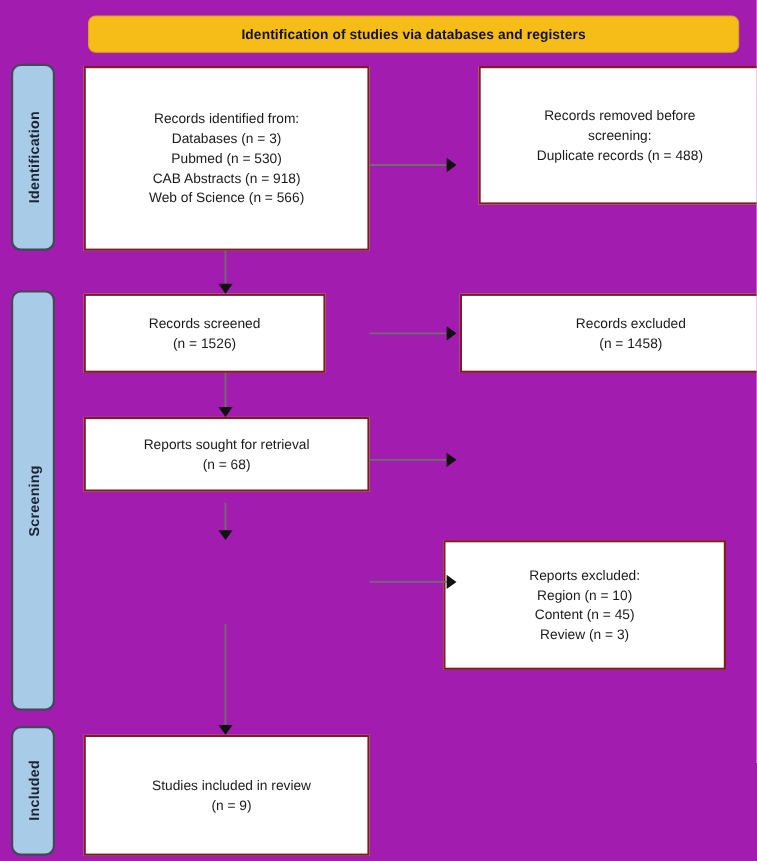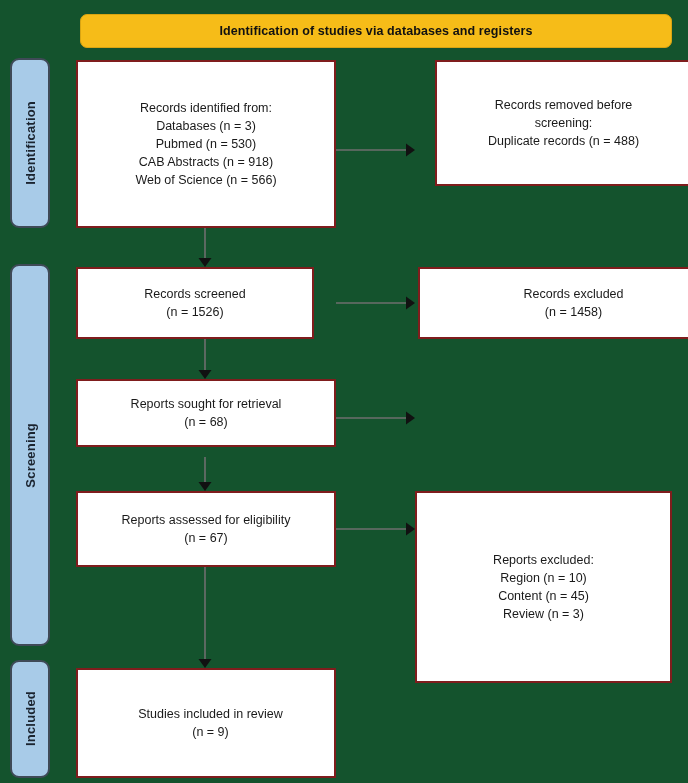--- a/index.html
+++ b/index.html
@@ -4,21 +4,21 @@
 <style>
   html, body {
     margin: 0;
     padding: 0;
     background: #ffffff;
   }
   #canvas {
     position: relative;
     width: 688px;
     height: 783px;
-    background: #14532d;
+    background: #a21caf;
     font-family: "Liberation Sans", sans-serif;
     overflow: hidden;
   }
 
   
   .phase-header {
     position: absolute;
     left: 80px;
     top: 14px;
     width: 592px;
@@ -79,30 +79,30 @@
   .flow-box-text {
     font-size: 12.5px;
     line-height: 1.45;
     color: #1A1A1A;
     text-align: center;
     white-space: pre-line;
   }
 
   
   #box-records-identified   { left: 76px; top: 60px;  width: 260px; height: 168px; }
-  #box-records-screened     { left: 76px; top: 267px; width: 238px; height: 72px;  }
+  #box-records-screened     { left: 76px; top: 267px; width: 220px; height: 72px;  }
   #box-reports-sought       { left: 76px; top: 379px; width: 260px; height: 68px;  }
   #box-reports-assessed     { left: 76px; top: 491px; width: 260px; height: 76px;  }
   #box-studies-included     { left: 76px; top: 668px; width: 260px; height: 110px; padding-left: 17px; }
 
   
   #box-records-removed      { left: 415px; top: 60px;  width: 257px; height: 126px; margin-left: 20px; }
   #box-records-excluded     { left: 418px; top: 267px; width: 311px; height: 72px; align-items: center;  }
   #box-reports-not-retrieved{ left: 415px; top: 379px; width: 257px; height: 78px;  }
-  #box-reports-excluded     { left: 415px; top: 491px; width: 257px; height: 192px; }
+  #box-reports-excluded     { left: 403px; top: 491px; width: 257px; height: 118px; }
 
   
   #connectors {
     position: absolute;
     left: 0;
     top: 0;
     width: 688px;
     height: 783px;
     pointer-events: none;
   }
@@ -154,24 +154,20 @@
   <div class="flow-box" id="box-records-excluded">
     <span class="flow-box-text">Records excluded
 (n = 1458)</span>
   </div>
 
   <div class="flow-box" id="box-reports-sought">
     <span class="flow-box-text">Reports sought for retrieval
 (n = 68)</span>
   </div>
 
-  <div class="flow-box" id="box-reports-assessed">
-    <span class="flow-box-text">Reports assessed for eligibility
-(n = 67)</span>
-  </div>
   <div class="flow-box" id="box-reports-excluded">
     <span class="flow-box-text">Reports excluded:
 Region (n = 10)
 Content (n = 45)
 Review (n = 3)</span>
   </div>
 
   <div class="flow-box" id="box-studies-included">
     <span class="flow-box-text">Studies included in review
 (n = 9)</span>

